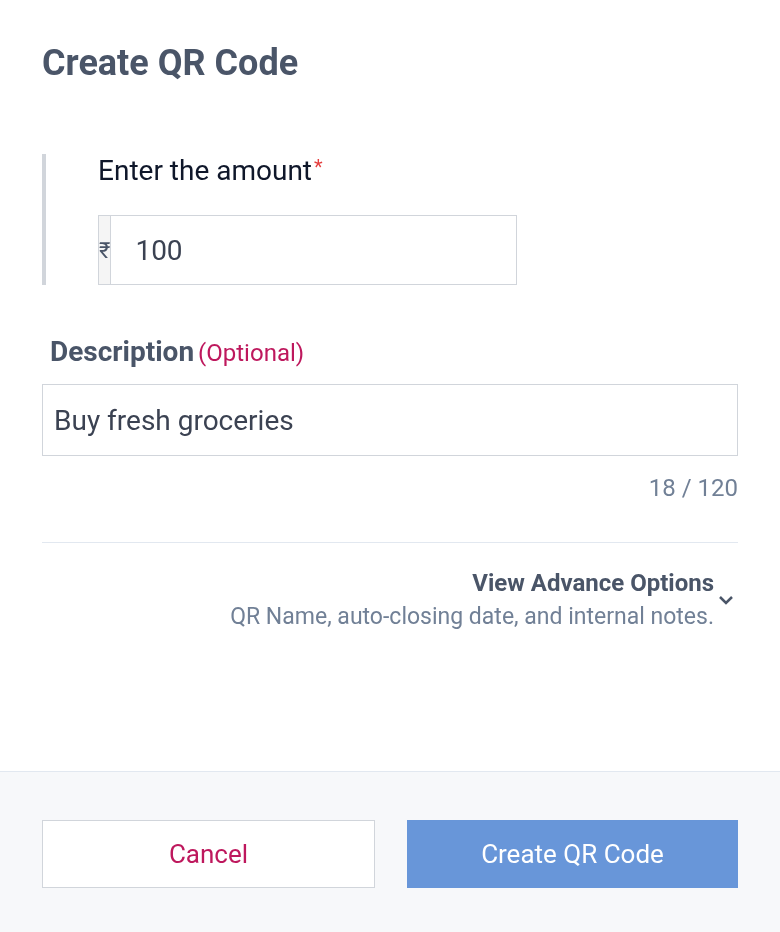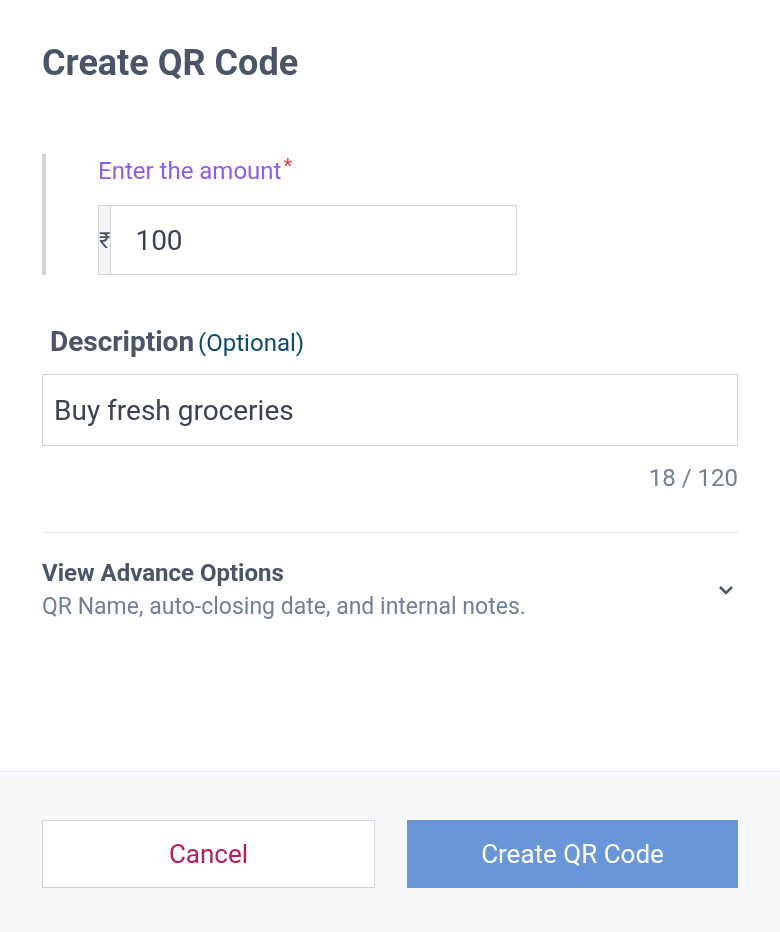--- a/index.html
+++ b/index.html
@@ -27,23 +27,23 @@
       margin-bottom: 70px;
     }
     
     .amount-section {
       border-left: 4px solid #d1d5db;
       padding-left: 52px;
       margin-bottom: 50px;
     }
     
     .amount-label {
-      font-size: 24px;
-      color: #8b5cf6;
-      margin-bottom: 20px;
+      font-size: 28px;
+      color: #0f172a;
+      margin-bottom: 28px;
       display: inline-block;
     }
     
     .required-star {
       color: #e53e3e;
       font-size: 20px;
       vertical-align: super;
       margin-left: 2px;
     }
     
@@ -85,21 +85,21 @@
     
     .description-label {
       font-size: 28px;
       font-weight: 700;
       color: #4a5568;
       margin-left: 8px;
     }
     
     .optional-text {
       font-size: 24px;
-      color: #0c4a6e;
+      color: #be185d;
       font-weight: 400;
     }
     
     .description-input {
       width: 100%;
       height: 72px;
       border: 1px solid #d1d5db;
       padding: 0 11px;
       font-size: 28px;
       color: #3b4252;
@@ -119,20 +119,21 @@
       border-top: 1px solid #e2e8f0;
       margin-bottom: 26px;
     }
     
     .advance-options {
       display: flex;
       justify-content: space-between;
       align-items: center;
       cursor: pointer;
       padding-bottom: 10px;
+      text-align: right;
     }
     
     .advance-options-left {
       flex: 1;
     }
     
     .advance-options-title {
       font-size: 24px;
       font-weight: 700;
       color: #4a5568;

